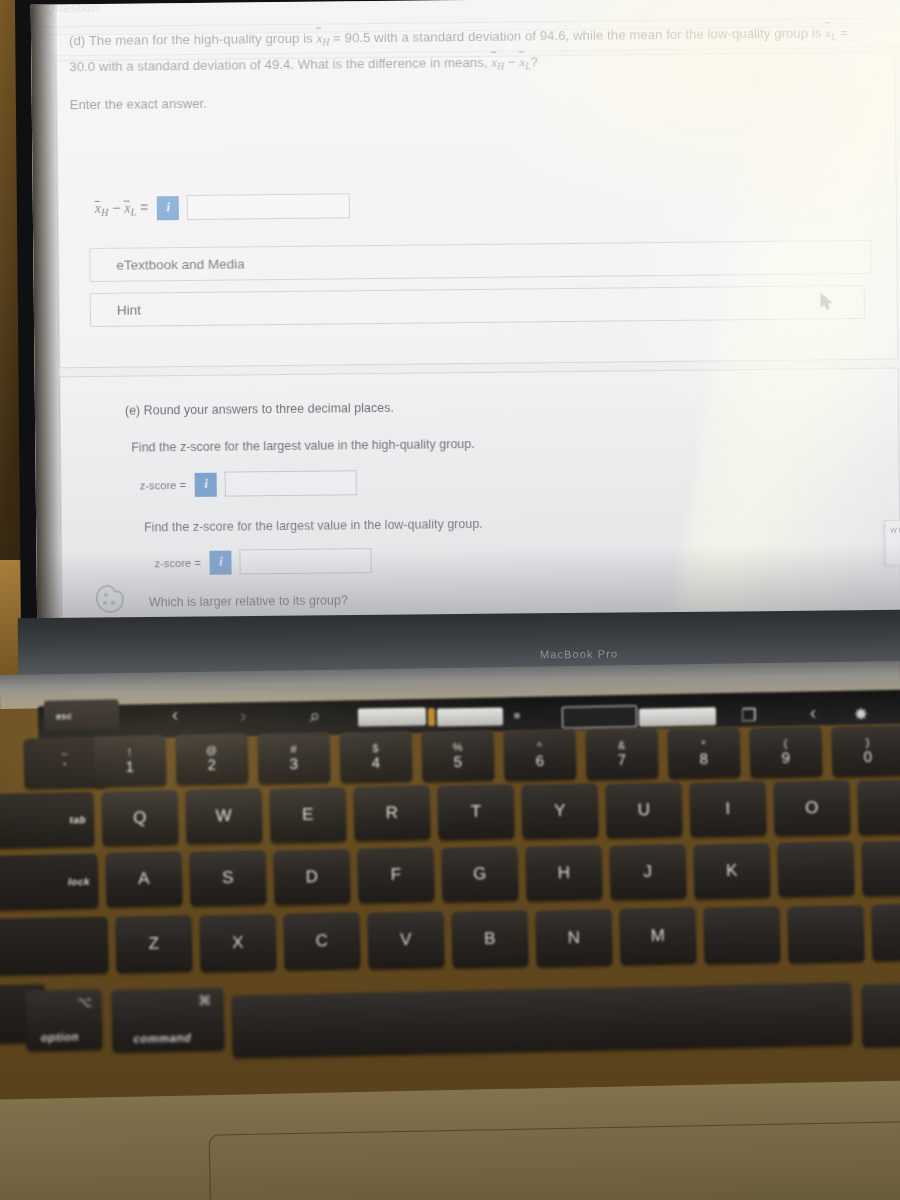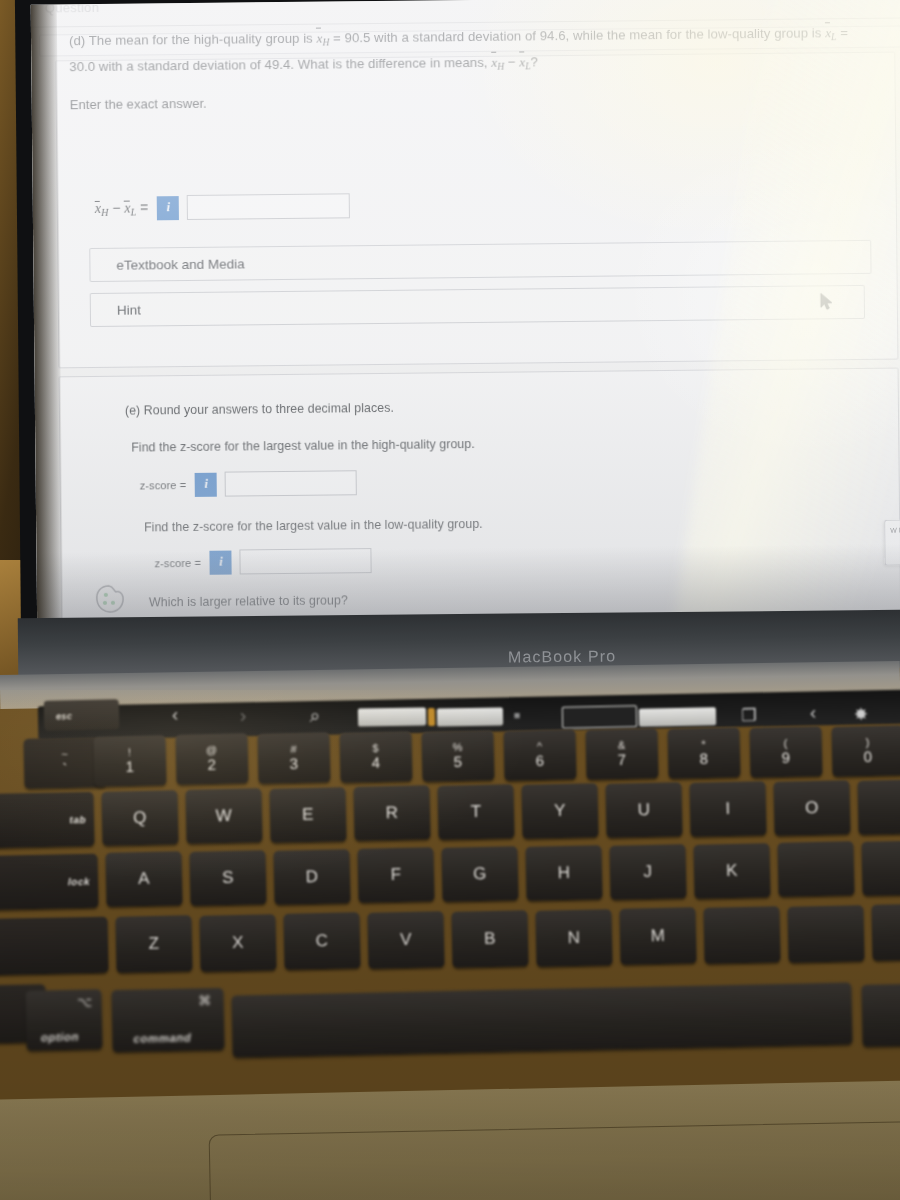--- a/index.html
+++ b/index.html
@@ -155,22 +155,22 @@
 
   .cursor-arrow { position: absolute; left: 786px; top: 296px; width: 14px; height: 18px; }
 
   
   .bezel-bottom {
     position: absolute; left: 18px; top: 614px; width: 900px; height: 58px;
     background: linear-gradient(180deg, #2d3033 0%, #3c4043 45%, #55585c 100%);
     transform: rotate(-0.55deg);
   }
   .macbook-label {
-    position: absolute; left: 508px; top: 648px;
-    font-size: 16px; color: #8f9296; letter-spacing: 1.1px;
+    position: absolute; left: 540px; top: 648px;
+    font-size: 11px; color: #8f9296; letter-spacing: 1.1px;
     transform: rotate(-0.5deg);
   }
   .hinge {
     position: absolute; left: 0; top: 668px; width: 900px; height: 34px;
     background: linear-gradient(180deg, #6d6f70 0%, #93918c 40%, #a89d88 100%);
     transform: rotate(-0.9deg);
   }
   .deck {
     position: absolute; left: -10px; top: 688px; width: 930px; height: 430px;
     background: linear-gradient(175deg, #8d8madd 0%, #9a8f78 0%, #7d7159 45%, #6a5e43 100%);

